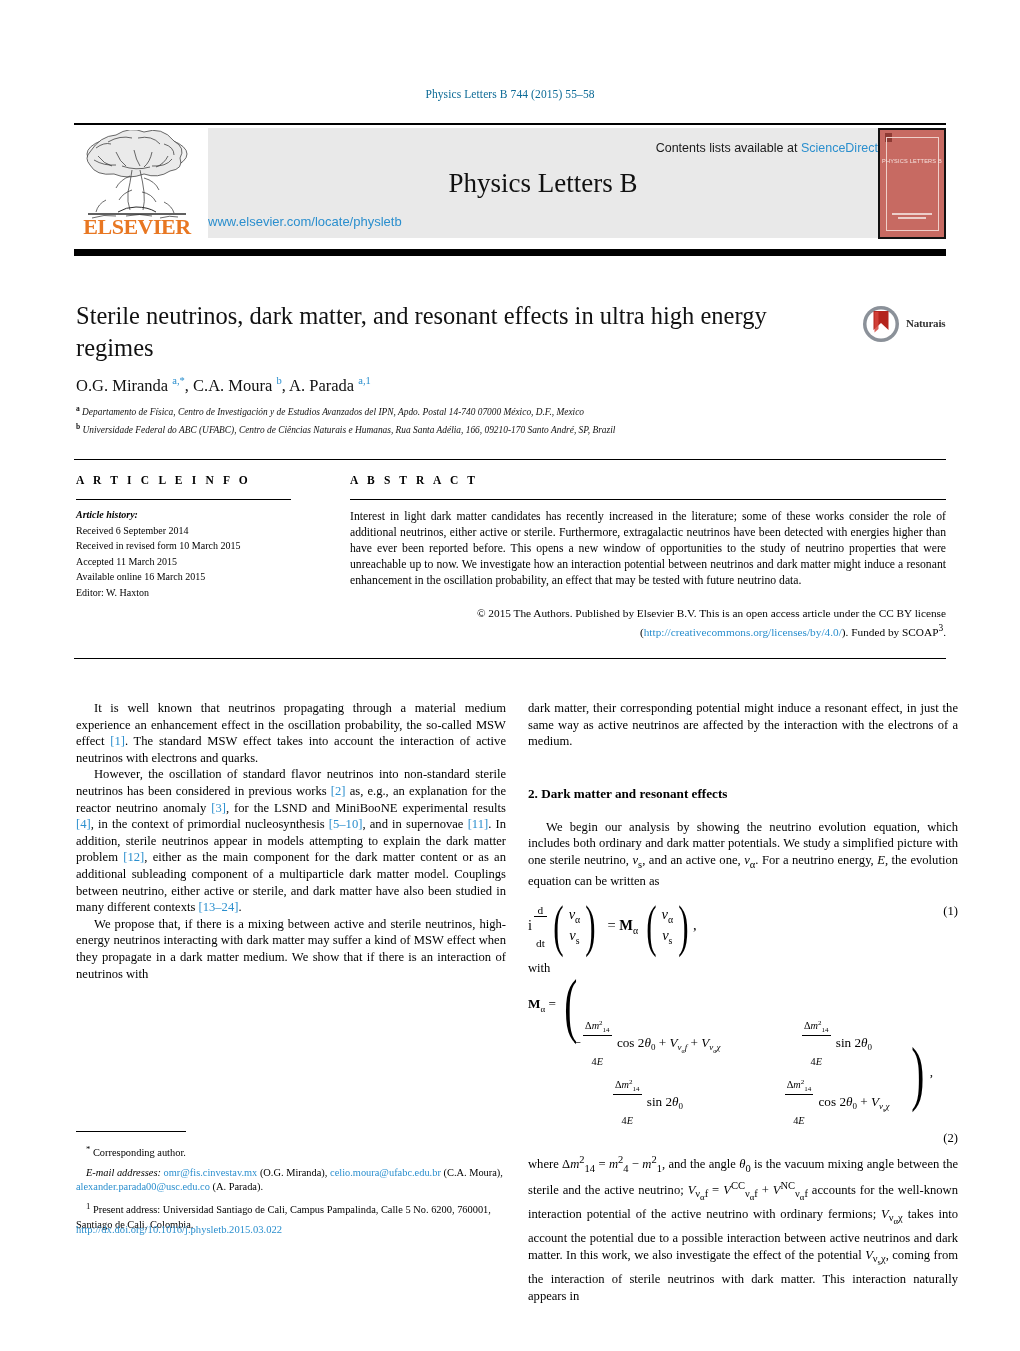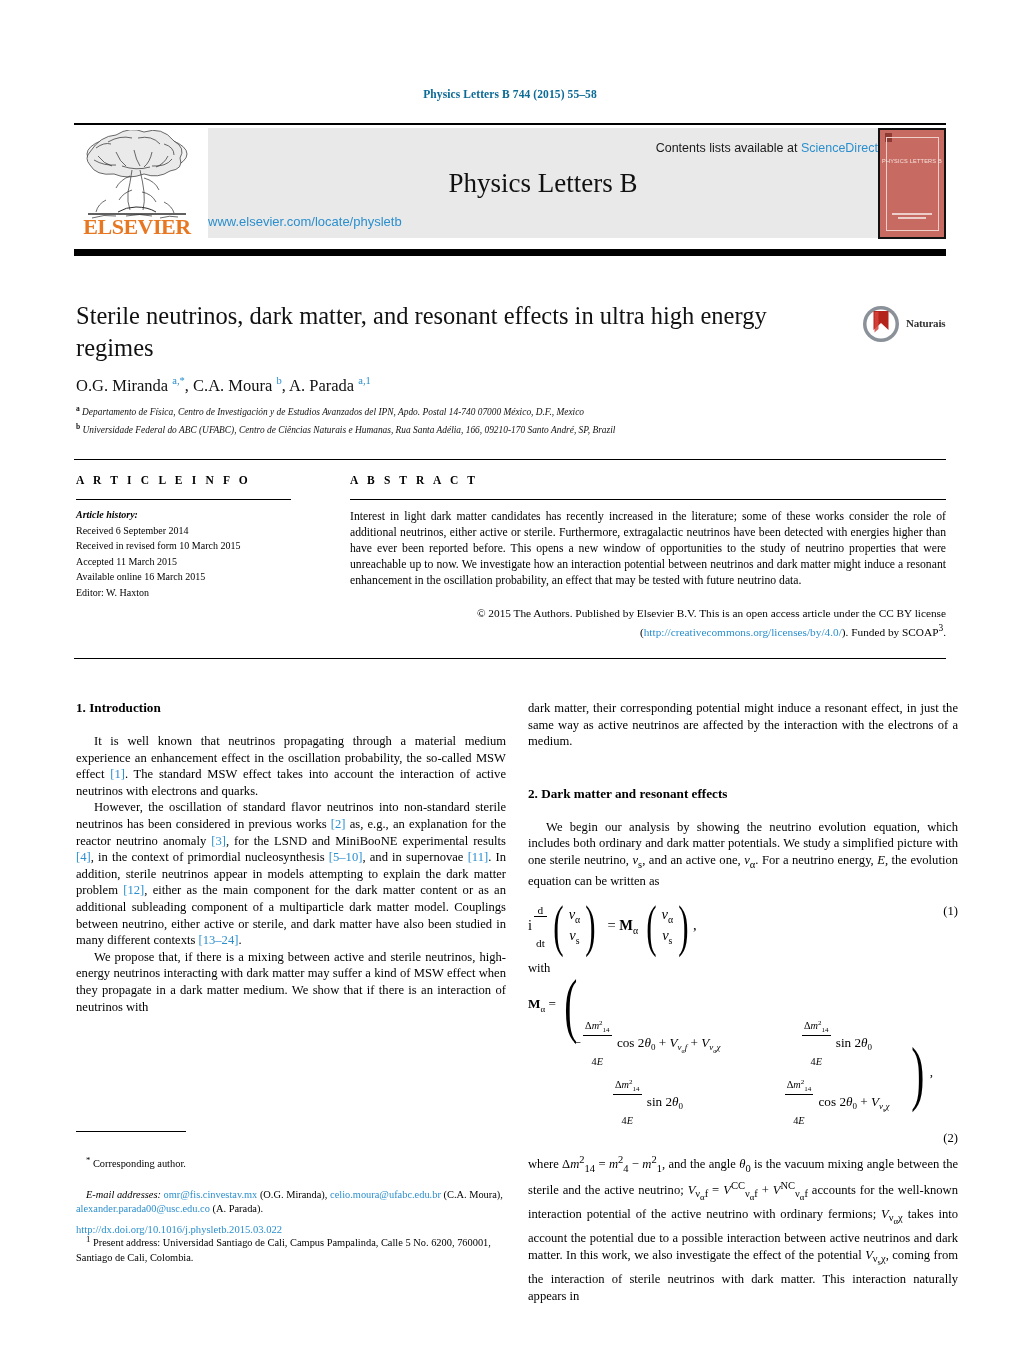--- a/index.html
+++ b/index.html
@@ -25,21 +25,20 @@
   
   .runninghead {
     position: absolute;
     top: 88px;
     left: 0;
     width: 1020px;
     text-align: center;
     font-size: 11.5px;
     color: #0b6a96;
     letter-spacing: 0.1px;
-    font-weight: bold;
   }
 
   
   .masthead-rule-top {
     position: absolute;
     left: 74px; top: 123px;
     width: 872px; height: 2px;
     background: #000;
   }
   .masthead {
@@ -268,21 +267,21 @@
     width: 110px; height: 1px;
     background: #000;
   }
   .footnotes {
     position: absolute;
     left: 76px; top: 1137px;
     width: 432px;
     font-size: 10.4px;
     line-height: 14.2px;
   }
-  .footnotes p { margin: 16px 0 1px 0; }
+  .footnotes p { margin: 5px 0 1px 0; }
   .fn-ind { text-indent: 10px; }
   .fn-hang { text-indent: 10px; }
   .footnotes .ital { font-style: italic; }
 
   
   .footer {
     position: absolute;
     left: 76px; top: 1224px;
     width: 872px;
   }
@@ -437,21 +436,20 @@
     <div class="ab-body">Interest in light dark matter candidates has recently increased in the literature; some of these works consider the role of additional neutrinos, either active or sterile. Furthermore, extragalactic neutrinos have been detected with energies higher than have ever been reported before. This opens a new window of opportunities to the study of neutrino properties that were unreachable up to now. We investigate how an interaction potential between neutrinos and dark matter might induce a resonant enhancement in the oscillation probability, an effect that may be tested with future neutrino data.</div>
     <div class="ab-copy">
       <span class="lead">© 2015 The Authors. Published by Elsevier B.V. This is an open access article under the CC BY license</span>
       <span>(</span><a class="link" href="#">http://creativecommons.org/licenses/by/4.0/</a><span>). Funded by SCOAP</span><sup>3</sup><span>.</span>
     </div>
   </div>
 
   <div class="infoabs-rule-bottom"></div>
 
   <div class="col-left">
-    <h2 class="secnum">1. Introduction</h2>
 
     <p class="body"><span>It is well known that neutrinos propagating through a material medium experience an enhancement effect in the oscillation probability, the so-called MSW effect </span><span class="ref">[1]</span><span>. The standard MSW effect takes into account the interaction of active neutrinos with electrons and quarks.</span></p>
 
     <p class="body"><span>However, the oscillation of standard flavor neutrinos into non-standard sterile neutrinos has been considered in previous works </span><span class="ref">[2]</span><span> as, e.g., an explanation for the reactor neutrino anomaly </span><span class="ref">[3]</span><span>, for the LSND and MiniBooNE experimental results </span><span class="ref">[4]</span><span>, in the context of primordial nucleosynthesis </span><span class="ref">[5–10]</span><span>, and in supernovae </span><span class="ref">[11]</span><span>. In addition, sterile neutrinos appear in models attempting to explain the dark matter problem </span><span class="ref">[12]</span><span>, either as the main component for the dark matter content or as an additional subleading component of a multiparticle dark matter model. Couplings between neutrino, either active or sterile, and dark matter have also been studied in many different contexts </span><span class="ref">[13–24]</span><span>.</span></p>
 
     <p class="body">We propose that, if there is a mixing between active and sterile neutrinos, high-energy neutrinos interacting with dark matter may suffer a kind of MSW effect when they propagate in a dark matter medium. We show that if there is an interaction of neutrinos with</p>
   </div>
 
   <div class="col-right">
     <p class="body cont">dark matter, their corresponding potential might induce a resonant effect, in just the same way as active neutrinos are affected by the interaction with the electrons of a medium.</p>

